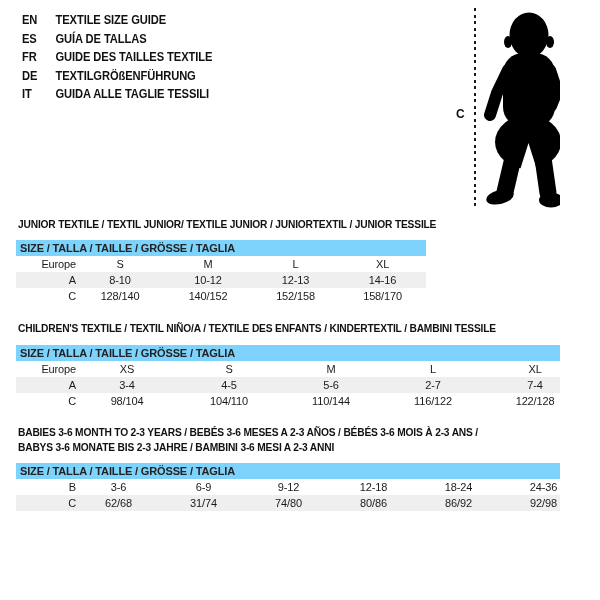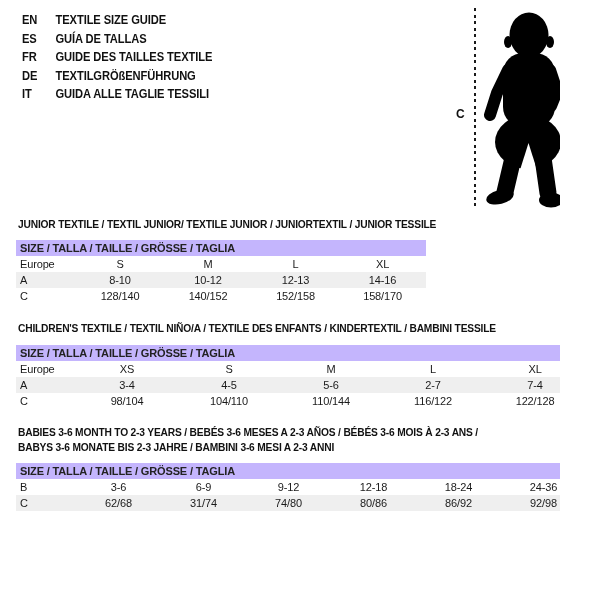--- a/index.html
+++ b/index.html
@@ -28,25 +28,25 @@
   
   .sec-title{left:18px;font-size:11px;font-weight:bold;letter-spacing:-0.2px;line-height:15px;}
   .footnotes{left:18px;top:536px;font-size:11px;font-weight:bold;letter-spacing:-0.2px;line-height:19px;}
 
   
   table.size-table{
     position:absolute;left:16px;border-collapse:collapse;table-layout:fixed;
     font-size:11px;letter-spacing:-0.15px;color:#1a1a1a;
   }
   table.size-table th{
-    background:#c4b5fd;height:16px;font-size:11px;font-weight:bold;
+    background:#7dd3fc;height:16px;font-size:11px;font-weight:bold;
     text-align:left;padding:0 0 0 4px;color:#222;white-space:nowrap;overflow:hidden;
   }
   table.size-table td{height:16px;padding:0;text-align:center;vertical-align:middle;white-space:nowrap;}
-  table.size-table td.lbl{text-align:left;padding-left:4px;}
+  table.size-table td.lbl{text-align:right;padding-left:4px;}
   tr.row-alt td{background:#efefef;}
   .t1{top:240px;width:410px;}
   .t2{top:345px;width:570px;}
   .t3{top:463px;width:570px;}
 </style>
 </head>
 <body>
 
 <div class="page">
 

